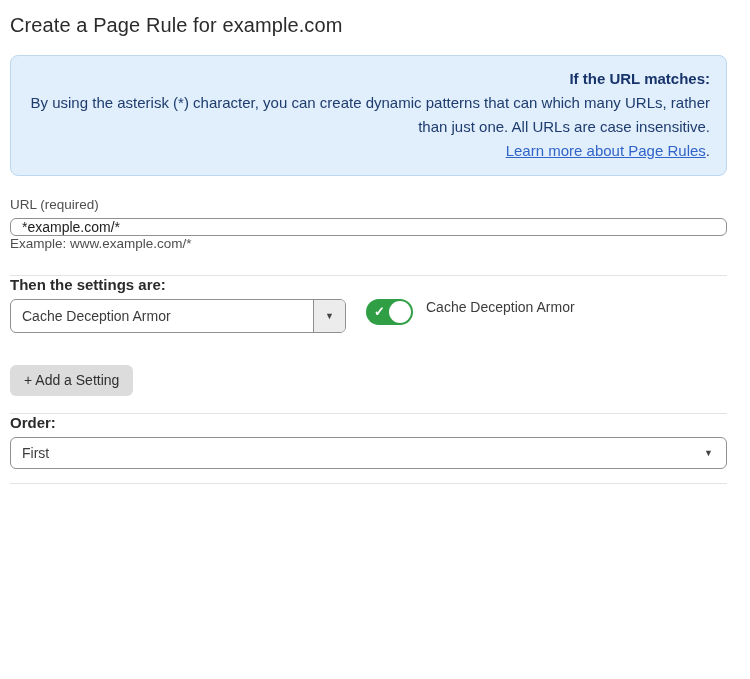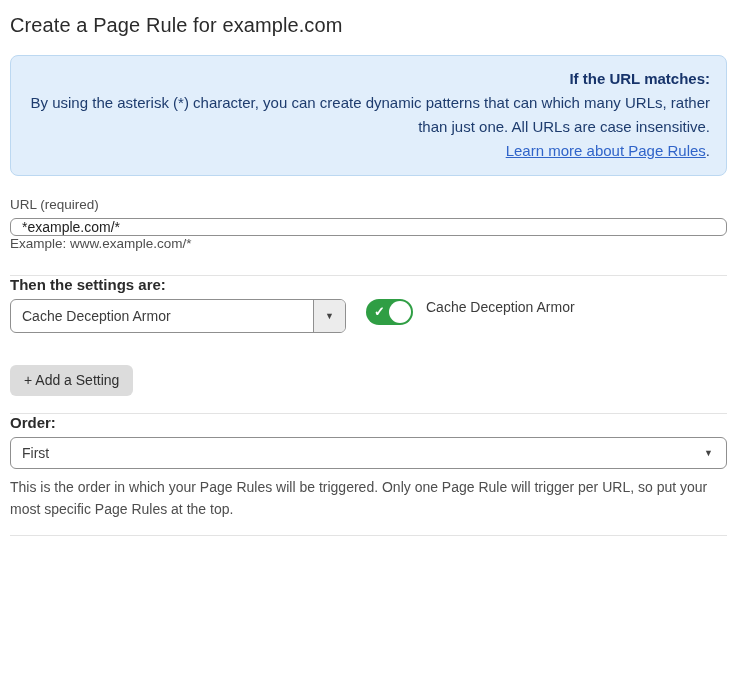--- a/index.html
+++ b/index.html
@@ -233,19 +233,18 @@
   <hr class="divider divider-2">
 
   <div class="section-heading">Order:</div>
 
 
   <div class="order-select">
     <div class="select-value">First</div>
     <div class="order-arrow">▼</div>
   </div>
 
-  <div class="order-helper">This is the order in which your Page Rules will be triggered. Only one Page Rule will trigger per URL, so put your most specific Page Rules at the top.</div>
 
   <hr class="divider divider-3">
 
   
 
 </div>
 
 </body></html>

